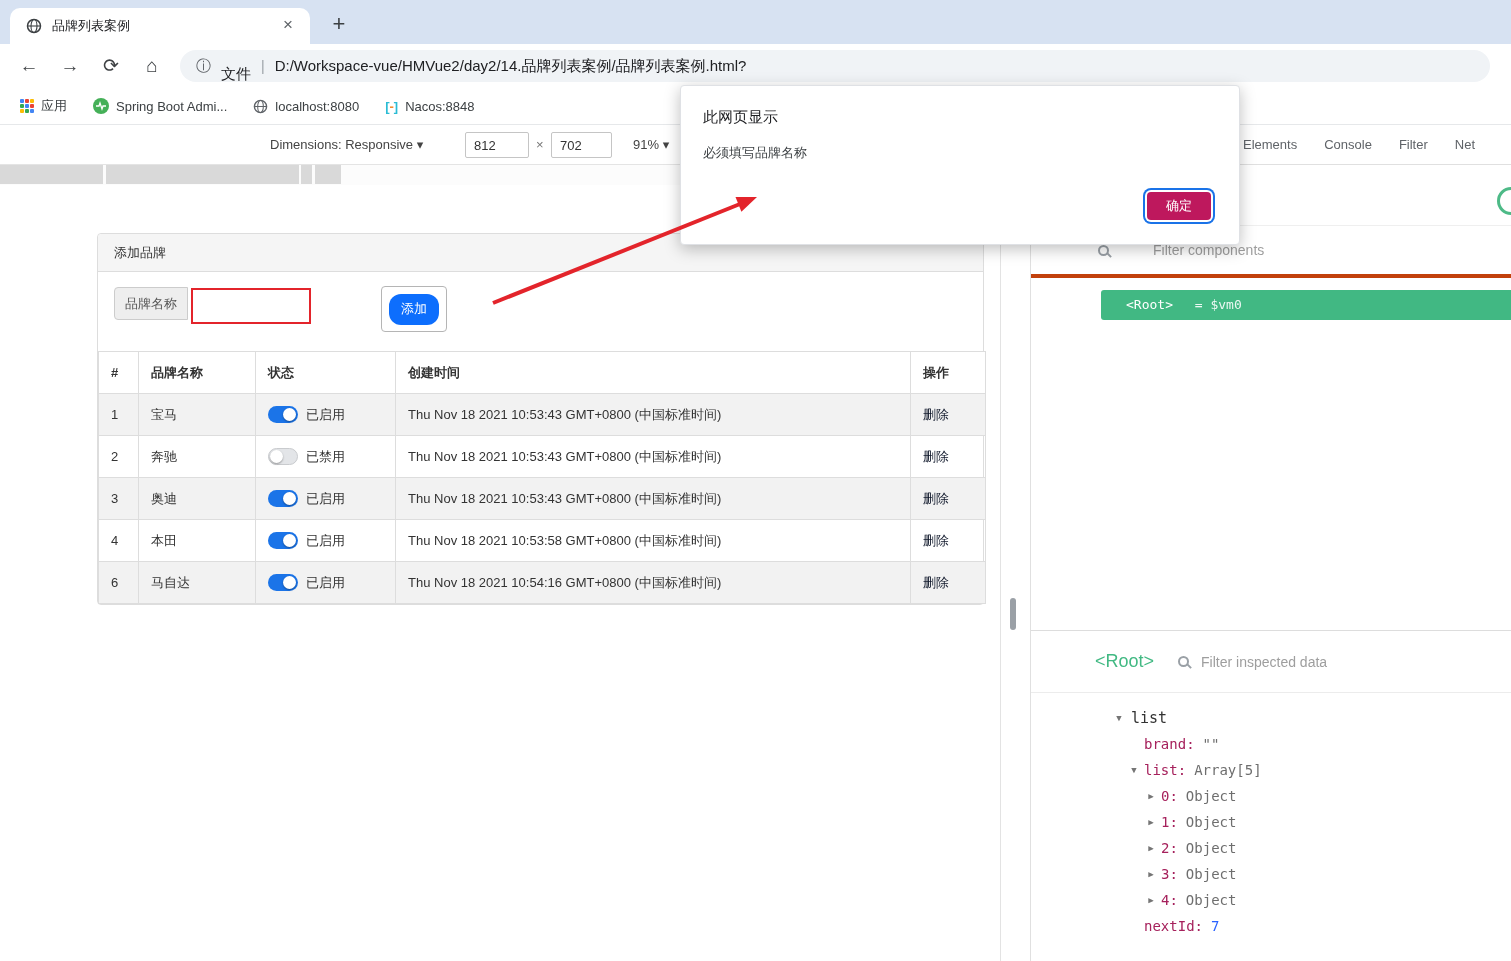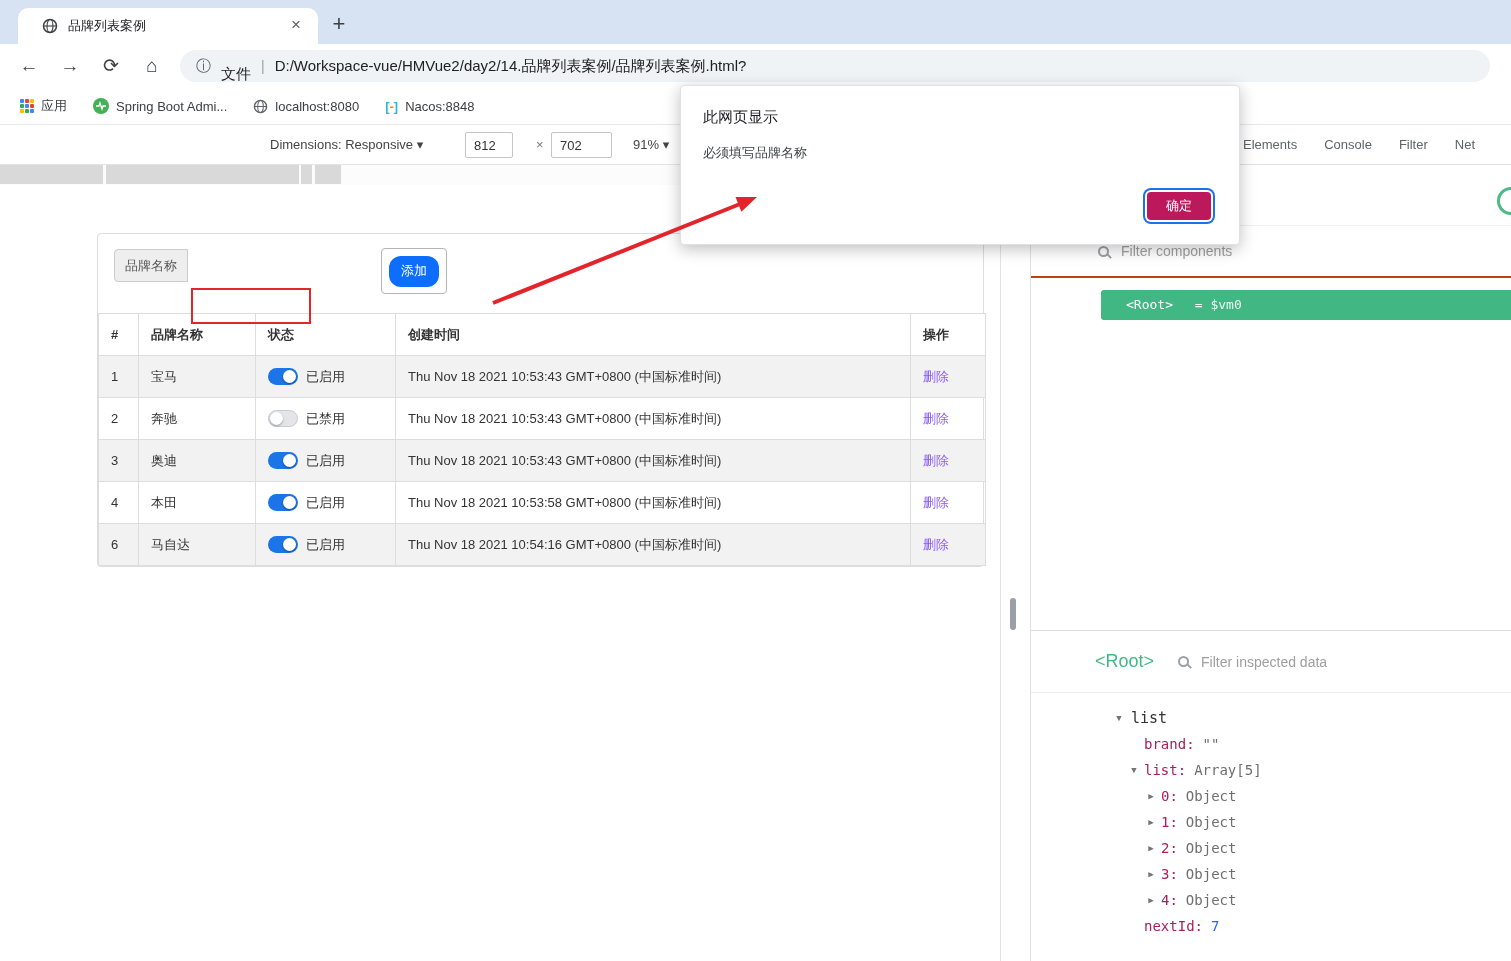--- a/index.html
+++ b/index.html
@@ -3,21 +3,21 @@
 <meta charset="utf-8">
 <style>
   * { margin:0; padding:0; box-sizing:border-box; }
   html,body { width:1511px; height:961px; overflow:hidden; background:#fff;
     font-family:"Liberation Sans","DejaVu Sans",sans-serif; }
   .mono { font-family:"DejaVu Sans Mono",monospace;margin-left:14px; }
 
   
   .tabstrip { position:absolute; left:0; top:0; width:1511px; height:44px; background:#d7e2f2; }
   .tab { position:absolute; left:10px; top:8px; width:300px; height:36px; background:#fff;
-    border-radius:10px 10px 0 0; display:flex; align-items:center; padding:0 12px 0 24px;margin-left:8px; }
+    border-radius:10px 10px 0 0; display:flex; align-items:center; padding:0 12px 0 16px; }
   .tab-title { font-size:13px; color:#202124; flex:1; margin-left:10px; white-space:nowrap; overflow:hidden; }
   .tab-close { font-size:17px; color:#5f6368; width:20px; height:20px; line-height:18px; text-align:center; border-radius:50%; }
   .newtab { position:absolute; left:324px; top:10px; width:30px; height:30px; font-size:22px; color:#3c4043;
     text-align:center; line-height:28px; border-radius:50%; }
 
   .toolbar { position:absolute; left:0; top:44px; width:1511px; height:44px; background:#fff; }
   .nav-ic { position:absolute; top:7px; width:30px; height:30px; text-align:center; line-height:30px;
     font-size:19px; color:#3f4245; border-radius:50%; }
   .omnibox { position:absolute; left:180px; top:6px; width:1310px; height:32px; background:#f0f3f6;
     border-radius:16px; display:flex; align-items:center; padding:0 16px; }
@@ -36,21 +36,21 @@
   .apps-grid i:nth-child(3){background:#fbbc05}.apps-grid i:nth-child(4){background:#34a853}
   .apps-grid i:nth-child(5){background:#4285f4}.apps-grid i:nth-child(6){background:#ea4335}
   .apps-grid i:nth-child(7){background:#fbbc05}.apps-grid i:nth-child(8){background:#34a853}
   .apps-grid i:nth-child(9){background:#4285f4}
   .nacos-ic span { font-size:13px; font-weight:bold; }
 
   
   .device-toolbar { position:absolute; left:0; top:125px; width:1030px; height:40px; background:#fff;
     border-bottom:1px solid #e4e4e4; font-size:13px; color:#444; }
   .dim-label { position:absolute; left:270px; top:12px; }
-  .dim-input { position:absolute; top:7px; width:48px; height:26px; border:1px solid #c5c5c5; border-radius:2px;
+  .dim-input { position:absolute; top:7px; width:64px; height:26px; border:1px solid #c5c5c5; border-radius:2px;
     font-size:13px; color:#333; padding:0 8px; background:#fff; }
   .dim-times { position:absolute; left:536px; top:12px; color:#777; }
   .zoom-label { position:absolute; left:633px; top:12px; }
   .ruler { position:absolute; left:0; top:165px; width:1030px; height:20px; background:#fcfcfc; }
   .ruler i { position:absolute; top:0; height:19px; background:#d9d9d9; display:block; }
 
   .viewport { position:absolute; left:0; top:185px; width:1001px; height:776px; background:#fff;
     border-right:1px solid #e3e3e3; }
   .scroll-thumb { position:absolute; left:1010px; top:598px; width:6px; height:32px; background:#9aa0a6; border-radius:3px; }
 
@@ -75,31 +75,31 @@
   .brand-table tbody tr:nth-child(odd) { background:#f2f2f2; }
   .status-cell { display:flex; align-items:center; }
   .toggle { position:relative; width:30px; height:17px; border-radius:9px; display:inline-block; flex:0 0 auto; }
   .toggle.on { background:#1b74e8; }
   .toggle.off { background:#e3e5e8; border:1px solid #c9cbce; }
   .knob { position:absolute; top:2px; width:13px; height:13px; border-radius:50%; background:#fff;
     box-shadow:0 1px 2px rgba(0,0,0,.35); }
   .toggle.on .knob { right:2px; }
   .toggle.off .knob { left:1px; top:1px; }
   .status-text { margin-left:8px; }
-  .del-link { color:#8b5cf6; text-decoration:none; cursor:pointer; }
+  .del-link { color:#0f172a; text-decoration:none; cursor:pointer; }
 
   
   .devtools { position:absolute; left:1030px; top:125px; width:481px; height:836px; background:#fff;
     border-left:1px solid #e0e0e0; overflow:hidden; }
   .dt-tabs { position:absolute; left:0; top:0; width:100%; height:40px; border-bottom:1px solid #e0e0e0;
     display:flex; align-items:center; padding-left:212px; }
   .dt-tab { font-size:13px; color:#5f6368; margin-right:27px; white-space:nowrap; }
   .vue-arc { position:absolute; left:466px; top:62px; width:28px; height:28px; border:3px solid #4dba87; border-radius:50%; }
   .dt-filter-row { position:absolute; left:0; top:100px; width:100%; height:53px; border-top:1px solid #efefef;
-    border-bottom:2px solid #c2410c; display:flex; align-items:center; padding-left:67px; }
+    border-bottom:4px solid #c2410c; display:flex; align-items:center; padding-left:67px;gap:32px; }
   .search-icon { width:11px; height:11px; border:2px solid #9aa0a6; border-radius:50%; position:relative;
     display:inline-block; flex:0 0 auto; }
   .search-icon::after { content:""; position:absolute; width:6px; height:2px; background:#9aa0a6;
     transform:rotate(45deg); right:-5px; bottom:-2px; }
   .dt-filter-input { border:none; outline:none; font-size:14px; color:#333; margin-left:12px; width:240px; }
   .dt-filter-input::placeholder { color:#9e9e9e; }
   .root-row { position:absolute; left:56px; top:165px; right:0; height:30px; background:#41b883;
     border-radius:3px 0 0 3px; color:#fff; font-size:13px; line-height:30px; padding-left:25px; }
   .root-binding { margin-left:14px; color:rgba(255,255,255,.9); }
   .dt-bottom { position:absolute; left:0; top:505px; right:0; bottom:0; border-top:1px solid #ddd; background:#fff; }
@@ -210,20 +210,21 @@
 
 <div class="ruler">
   <i style="left:0;width:103px"></i>
   <i style="left:106px;width:193px"></i>
   <i style="left:301px;width:11px"></i>
   <i style="left:315px;width:26px"></i>
 </div>
 
 <div class="viewport">
   <div class="panel">
+    <div class="panel-heading">添加品牌</div>
     <div class="panel-body">
       <span class="ig-addon">品牌名称</span>
       <span class="add-wrap">
         <button class="add-btn">添加</button>
       </span>
     </div>
     <table class="brand-table">
       <colgroup>
           <col style="width:40px">
           <col style="width:117px">

